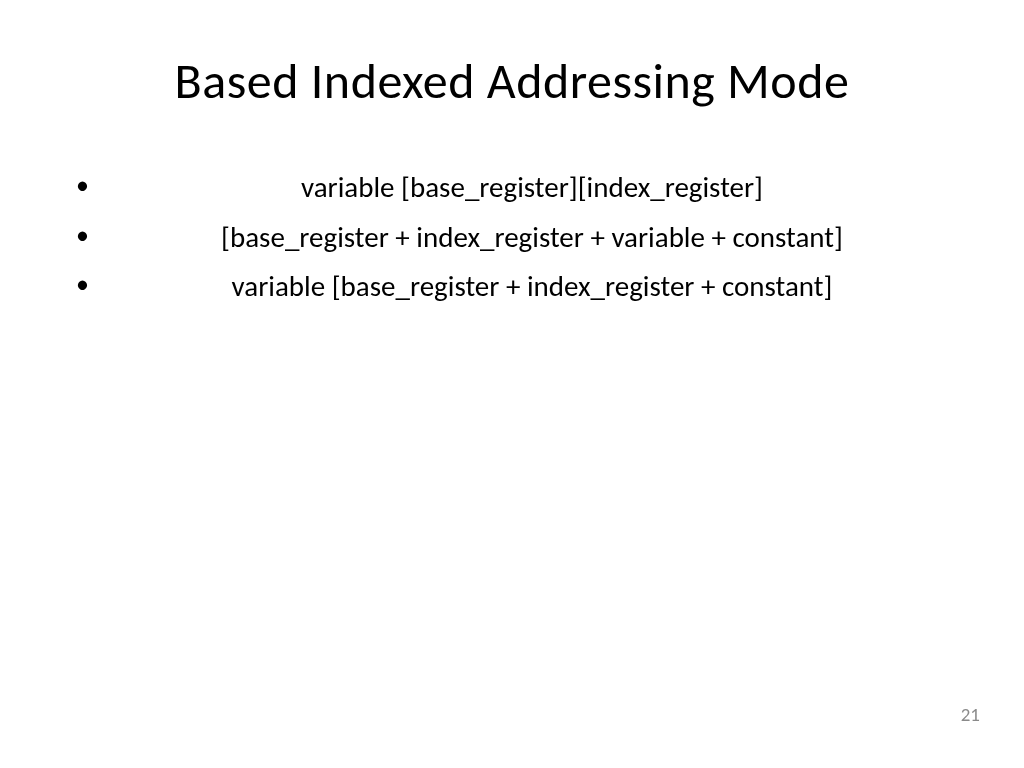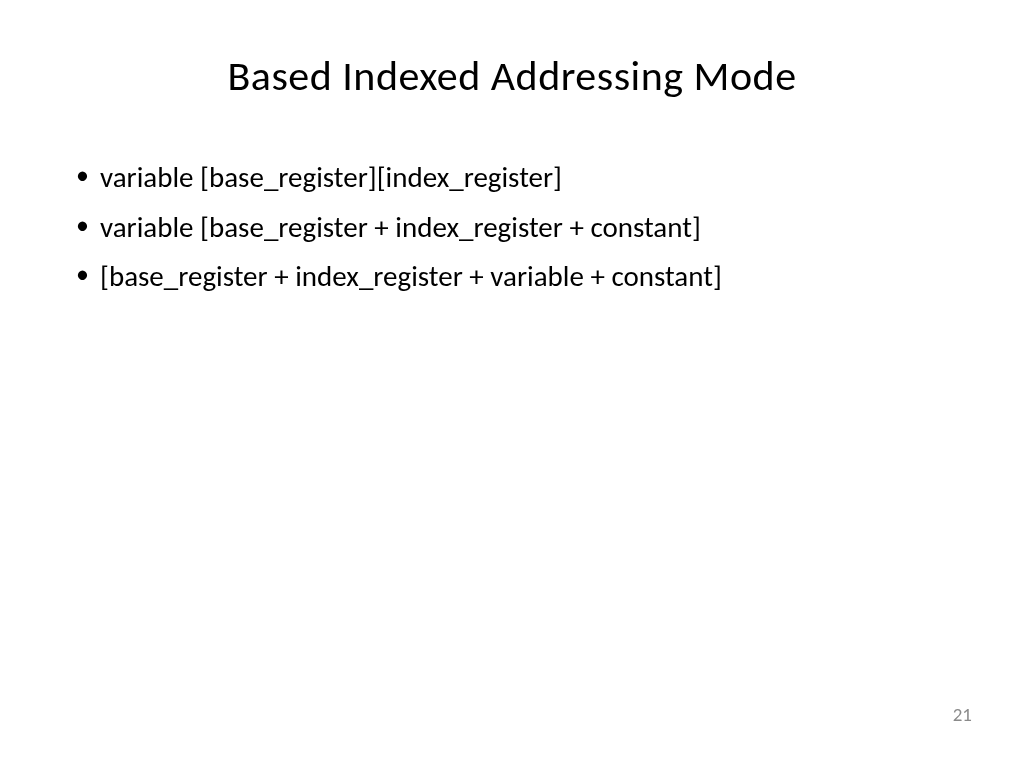--- a/index.html
+++ b/index.html
@@ -16,41 +16,42 @@
       overflow: hidden;
     }
     .slide {
       width: 100%;
       height: 100%;
       padding: 50px 60px 40px 60px;
       display: flex;
       flex-direction: column;
     }
     .title {
-      font-size: 42px;
+      font-size: 50px;
       font-weight: 400;
       color: #000000;
       text-align: center;
       margin-bottom: 55px;
       letter-spacing: 0.5px;
     }
     .content {
       flex: 1;
       padding-left: 10px;
     }
     .bullet-list {
       list-style: none;
     }
     .bullet-item {
       font-size: 29px;
       color: #000000;
       line-height: 1.5;
       margin-bottom: 6px;
       position: relative;
       padding-left: 30px;
+      text-align: center;
     }
     .bullet-item::before {
       content: "•";
       position: absolute;
       left: 6px;
       top: 0;
       font-size: 26px;
     }
     .footer {
       display: flex;
@@ -62,30 +63,30 @@
       flex: 1;
       text-align: center;
       font-size: 19px;
       font-style: italic;
       color: #8a8a8a;
     }
     .page-number {
       font-size: 19px;
       color: #8a8a8a;
       position: absolute;
-      right: 52px;
+      right: 44px;
       bottom: 42px;
     }
   </style>
 </head>
 <body>
 
 <div class="slide">
   <h1 class="title">Based Indexed Addressing Mode</h1>
   <div class="content">
     <ul class="bullet-list">
       <li class="bullet-item">variable [base_register][index_register]</li>
+      <li class="bullet-item">[base_register + index_register + variable + constant]</li>
       <li class="bullet-item">variable [base_register + index_register + constant]</li>
-      <li class="bullet-item">[base_register + index_register + variable + constant]</li>
     </ul>
   </div>
   <div class="page-number">21</div>
 </div>
 
 </body></html>

